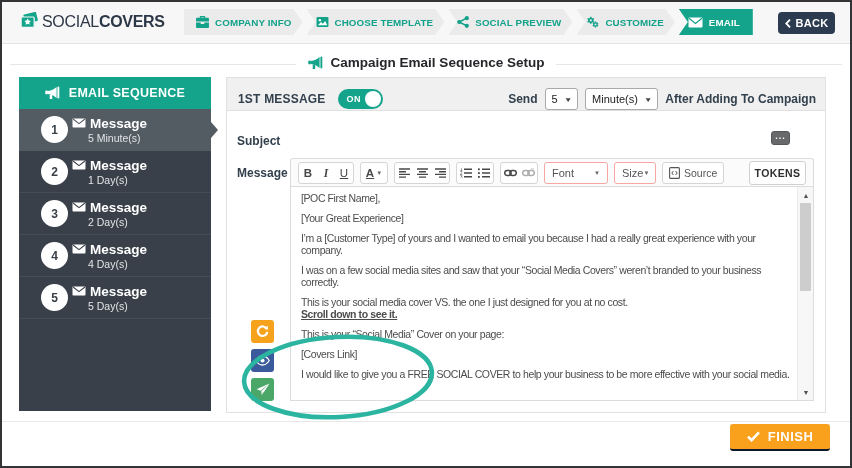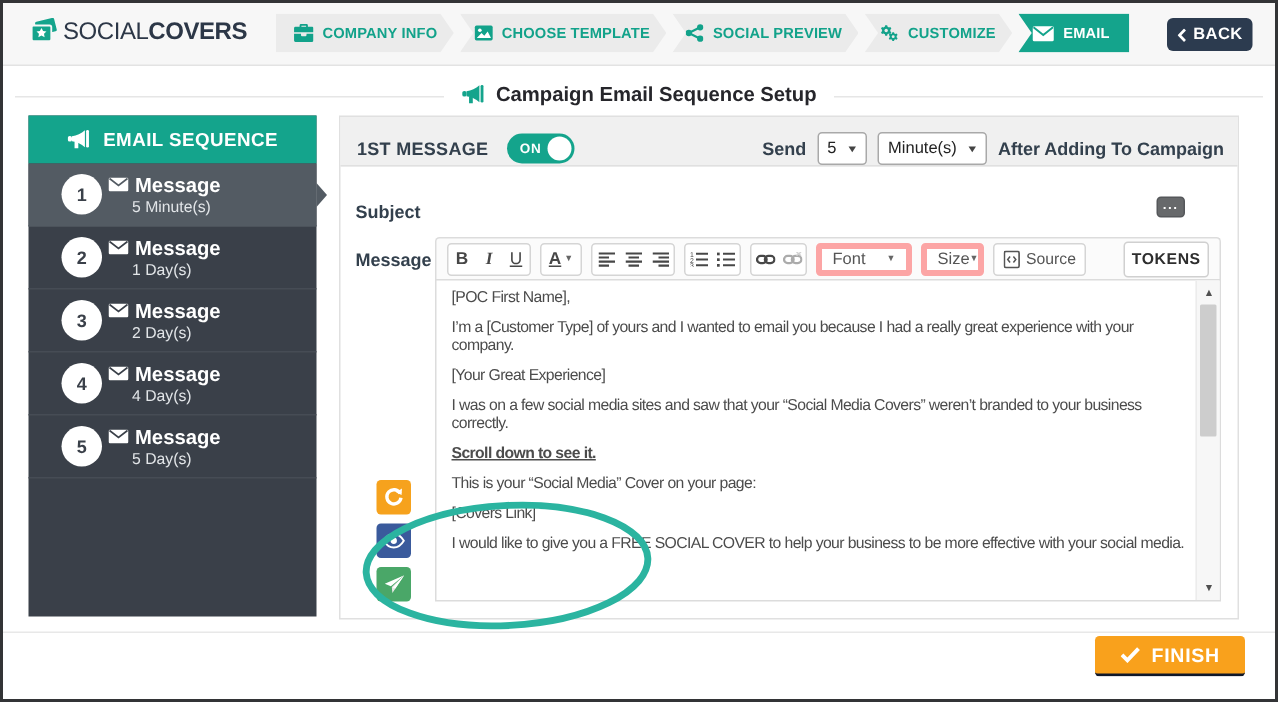--- a/index.html
+++ b/index.html
@@ -69,21 +69,21 @@
 
   .message-label { left:10px; top:88px; }
   .toolbar { position:absolute; left:63px; top:80px; width:524px; height:28px; border:1px solid #dcdcdc; border-bottom:none;
              border-radius:3px 3px 0 0; background:#fbfbfb; display:flex; align-items:center; padding:0 7px; gap:6px; }
   .tb-group { height:22px; background:#fff; border:1px solid #d5d5d5; border-radius:3px; display:flex; align-items:center; }
   .tb-btn { width:18px; height:20px; display:flex; align-items:center; justify-content:center; font-size:11.5px; color:#474747; cursor:pointer; }
   .tb-btn.b { font-weight:bold; }
   .tb-btn.i { font-style:italic; font-family:"Liberation Serif",serif; font-weight:bold; }
   .tb-btn.u { text-decoration:underline; }
   .tb-btn.disabled { opacity:0.45; }
-  .tb-select { height:22px; background:#fff; border:4px solid #fca5a5; border-radius:3px; display:flex; align-items:center;
+  .tb-select { height:22px; background:#fff; border:1px solid #fca5a5; border-radius:3px; display:flex; align-items:center;
                justify-content:space-between; font-size:11px; color:#555; padding:0 7px; cursor:pointer; }
   .tb-select .car { font-size:6px; color:#666; }
   .tb-font { width:64px; } .tb-size { width:42px; }
   .tb-source { height:22px; background:#fff; border:1px solid #d5d5d5; border-radius:3px; display:flex; align-items:center; gap:4px;
                font-size:10.5px; color:#555; padding:0 6px; cursor:pointer; }
   .tb-tokens { margin-left:auto; width:57px; height:24px; background:#fff; border:1px solid #d0d0d0; border-radius:3px;
                display:flex; align-items:center; justify-content:center; font-size:10.5px; font-weight:bold; color:#2e2e2e; letter-spacing:0.4px; cursor:pointer; }
 
   .editor { position:absolute; left:63px; top:108px; width:524px; height:215px; border:1px solid #dcdcdc; background:#fff; }
   .editor-body { position:absolute; left:0; top:0; right:16px; bottom:0; padding:5px 3px 0 10px; overflow:hidden;
@@ -398,24 +398,24 @@
         <span>Source</span>
       </div>
       <div class="tb-tokens">
         <span>TOKENS</span>
       </div>
     </div>
 
     <div class="editor">
       <div class="editor-body">
         <p>[POC First Name],</p>
+        <p>[Your Great Experience]</p>
         <p>I’m a [Customer Type] of yours and I wanted to email you because I had a really great experience with your company.</p>
-        <p>[Your Great Experience]</p>
         <p>I was on a few social media sites and saw that your “Social Media Covers” weren’t branded to your business correctly.</p>
-        <p><span class="bu">Scroll down to see it.</span></p>
+        <p><span>This is your social media cover VS. the one I just designed for you at no cost.</span><span class="bu">Scroll down to see it.</span></p>
         <p>This is your “Social Media” Cover on your page:</p>
         <p>[Covers Link]</p>
         <p>I would like to give you a FREE SOCIAL COVER to help your business to be more effective with your social media.</p>
       </div>
       <div class="scrollbar">
         <div class="arr up">▲</div>
         <div class="thumb"></div>
         <div class="arr down">▼</div>
       </div>
     </div>

